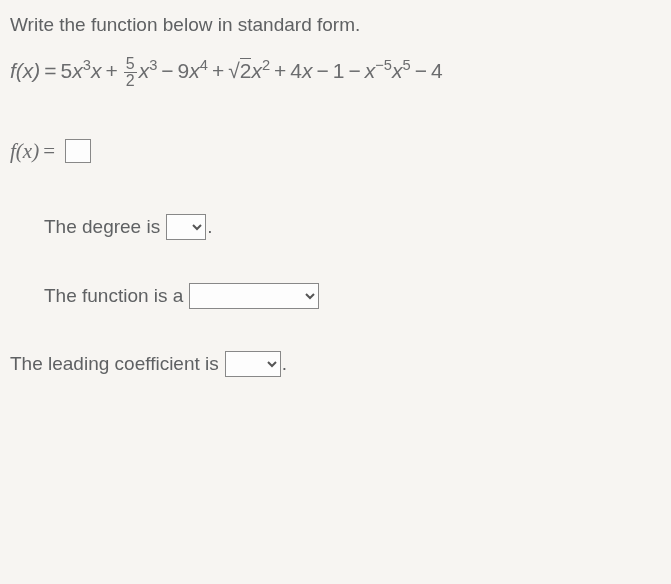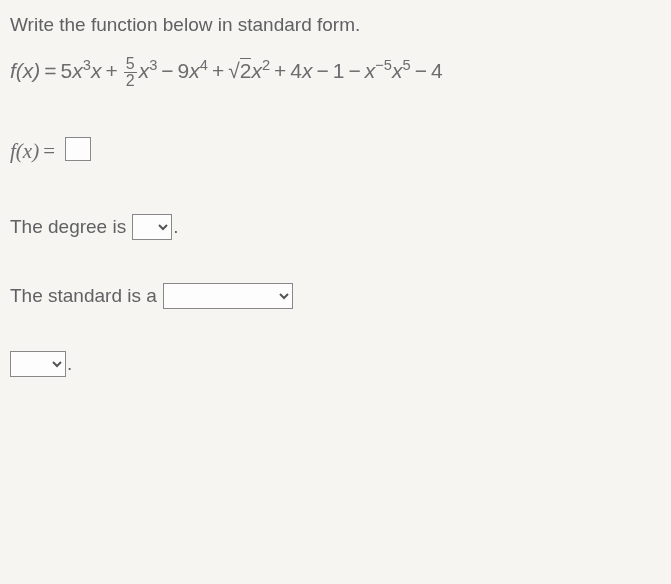--- a/index.html
+++ b/index.html
@@ -47,24 +47,24 @@
       font-size: 0.7em;
       vertical-align: super;
       font-style: normal;
     }
     .sqrt {
       font-style: normal;
     }
     .row {
       margin: 0 0 48px 0;
       display: flex;
-      align-items: flex-start;
+      align-items: center;
       gap: 6px;
     }
-    .row2 { margin-bottom: 42px; }
+    .row2 { margin-bottom: 42px; margin-left: 34px; }
     .fx {
       font-family: 'Times New Roman', serif;
       font-style: italic;
       font-size: 21px;
       color: #6b6c6e;
     }
     .fx .op { font-style: normal; margin: 0 4px;}
     .answer-box {
       display: inline-block;
       width: 24px;
@@ -101,20 +101,21 @@
   <span class="answer-box"></span>
 </div>
 
 <div class="row row2">
   <span class="label-text">The degree is</span>
   <select></select>
   <span class="label-text period">.</span>
 </div>
 
 <div class="row row2">
-  <span class="label-text">The standard is a</span>
+  <span class="label-text">The function is a</span>
   <select class="wide"></select>
 </div>
 
 <div class="row" style="margin-bottom:0">
+  <span class="label-text">The leading coefficient is</span>
   <select class="mid"></select>
   <span class="label-text period">.</span>
 </div>
 
 </body></html>

